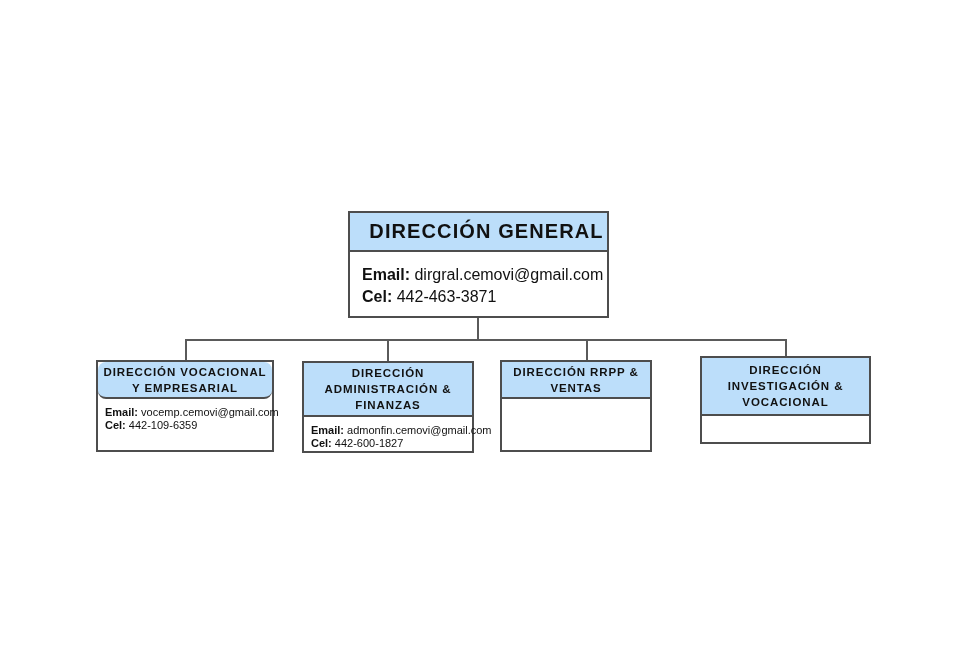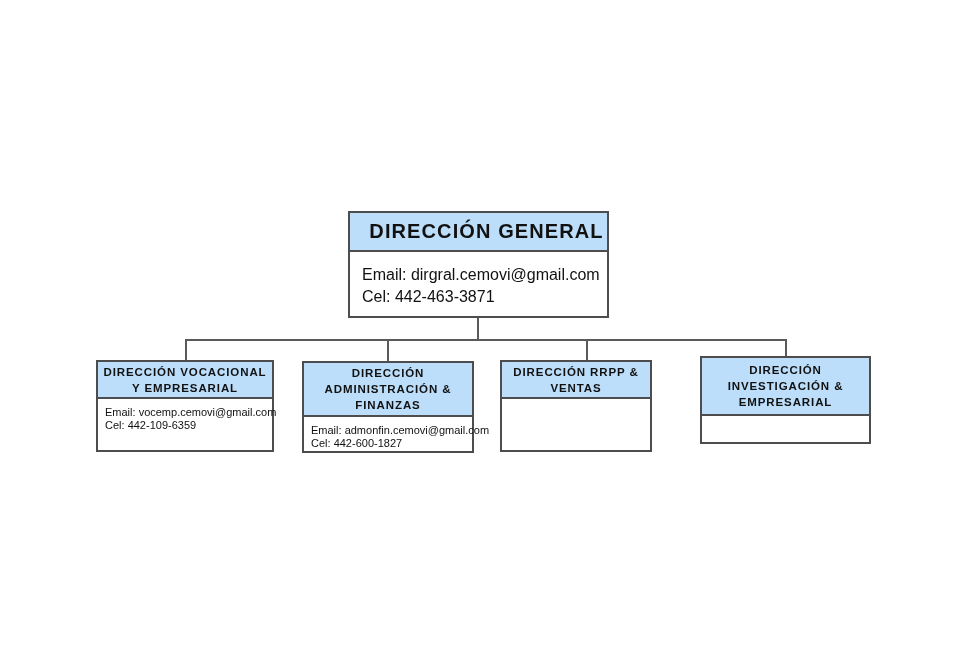--- a/index.html
+++ b/index.html
@@ -50,21 +50,21 @@
     padding-left: 16px;
   }
   .node-body {
     box-sizing: border-box;
     display: flex;
     flex-direction: column;
     justify-content: flex-start;
     color: #111111;
   }
   .node-body .line { white-space: nowrap; }
-  .node-body .line b { font-weight: normal; margin-top: 28px; }
+  .node-body .line b { font-weight: bold; margin-top: 28px; }
 
   
   #node-root {
     left: 348px;
     top: 211px;
     width: 261px;
     height: 107px;
   }
   #node-root .node-header {
     height: 39px;
@@ -85,21 +85,21 @@
     padding: 4px 5px;
   }
   .child .node-body {
     padding: 7px 0 0 7px;
     font-size: 11px;
     line-height: 13px;
   }
 
   
   #node-voc        { left: 96px;  top: 360px; width: 178px; height: 92px; }
-  #node-voc .node-header { height: 37px; }
+  #node-voc .node-header { height: 37px; border-radius: 8px; }
 
   #node-admin      { left: 302px; top: 361px; width: 172px; height: 92px; }
   #node-admin .node-header { height: 54px; }
 
   #node-rrpp       { left: 500px; top: 360px; width: 152px; height: 92px; }
   #node-rrpp .node-header { height: 37px; }
 
   #node-inv        { left: 700px; top: 356px; width: 171px; height: 88px; }
   #node-inv .node-header { height: 58px; }
 </style>
@@ -177,18 +177,18 @@
         <span>VENTAS</span>
       </span>
     </div>
   </div>
 
   <div class="node child" id="node-inv">
     <div class="node-header">
       <span>
         <span>DIRECCIÓN</span><br>
         <span>INVESTIGACIÓN &amp;</span><br>
-        <span>EMPRESARIAL</span>
+        <span>VOCACIONAL</span>
       </span>
     </div>
   </div>
 
 </div>
 
 </body></html>

